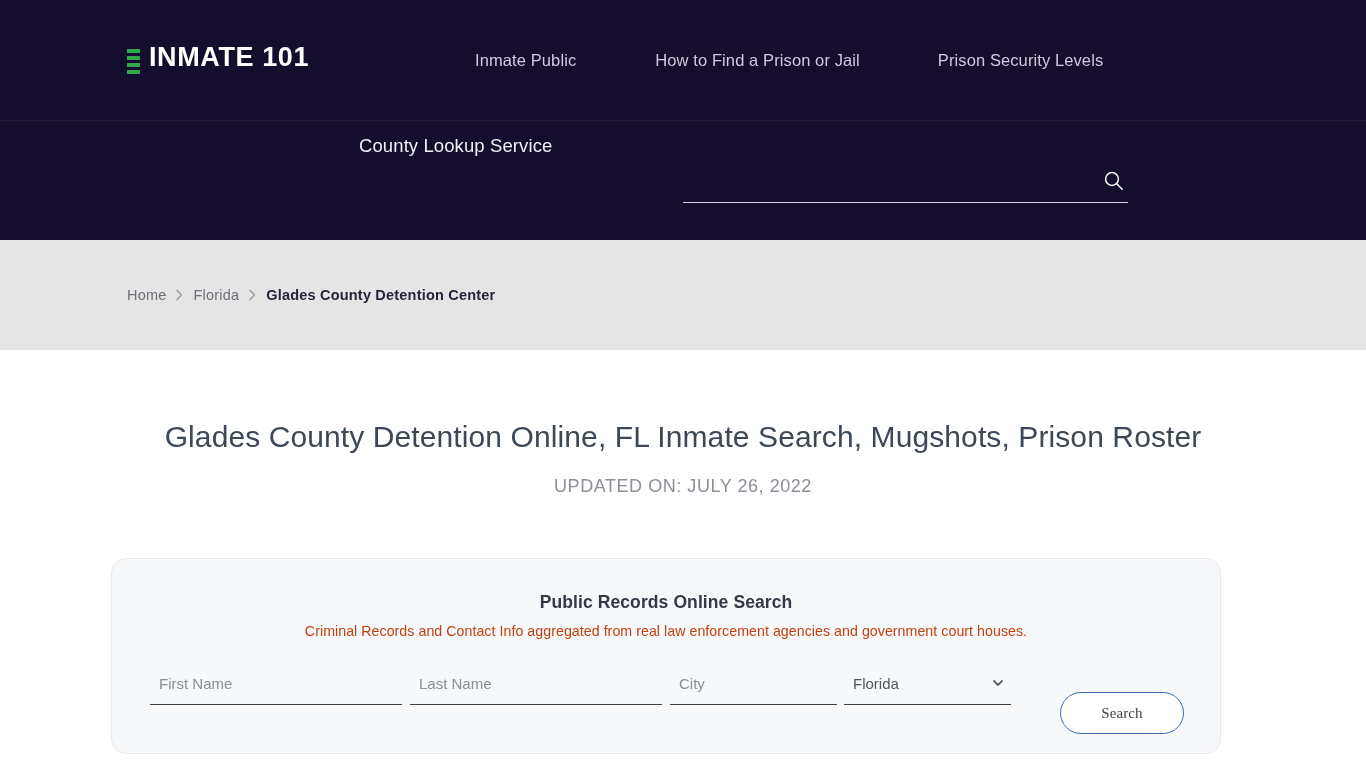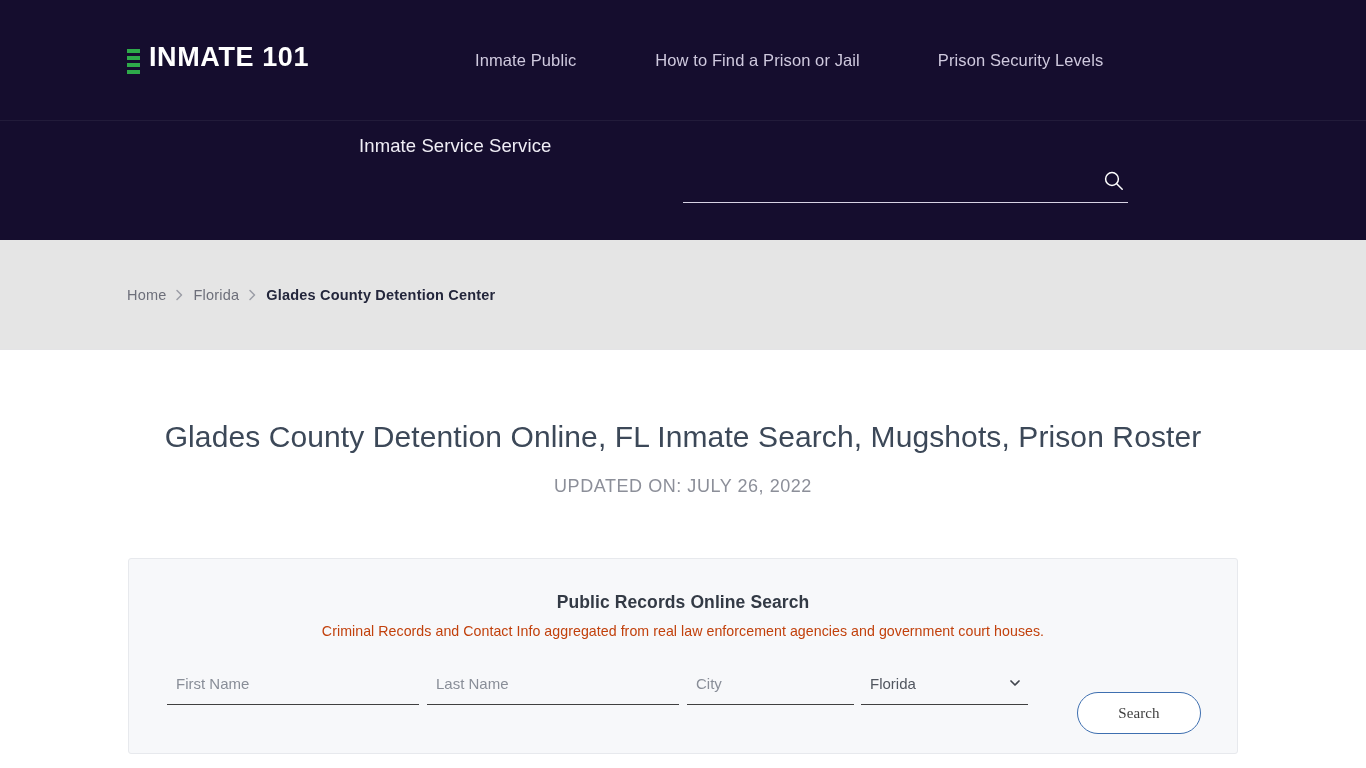--- a/index.html
+++ b/index.html
@@ -204,27 +204,27 @@
     text-align: center;
     color: #8c8f99;
     font-size: 18px;
     letter-spacing: 0.55px;
     text-transform: uppercase;
   }
 
   
   .records-card {
     position: absolute;
-    left: 128px;
+    left: 111px;
     top: 208px;
     width: 1110px;
     height: 196px;
     background: #f7f8fa;
     border: 1px solid #e7e9ed;
-    border-radius: 3px;
+    border-radius: 15px;
   }
   .card-title {
     position: absolute;
     left: 0; right: 0;
     top: 33px;
     text-align: center;
     color: #333a45;
     font-size: 17.5px;
     font-weight: 700;
     letter-spacing: 0.1px;
@@ -319,21 +319,21 @@
   <nav class="mainnav">
     <a href="#">Inmate Public</a>
     <a href="#">How to Find a Prison or Jail</a>
     <a href="#">Prison Security Levels</a>
   </nav>
 
 </div>
 
 <div class="searchstrip">
 
-  <div class="lookup-label">Inmate Service Service</div>
+  <div class="lookup-label">County Lookup Service</div>
 
   <div class="searchwrap">
     <input type="text" placeholder="" style="">
     <button class="search-btn-icon">
       <svg width="21" height="21" viewBox="0 0 21 21" fill="none">
         <circle cx="9" cy="9" r="6.4" stroke="#ffffff" stroke-width="1.5"></circle>
         <line x1="13.7" y1="13.7" x2="19.2" y2="19.2" stroke="#ffffff" stroke-width="1.5" stroke-linecap="round"></line>
       </svg>
     </button>
   </div>

